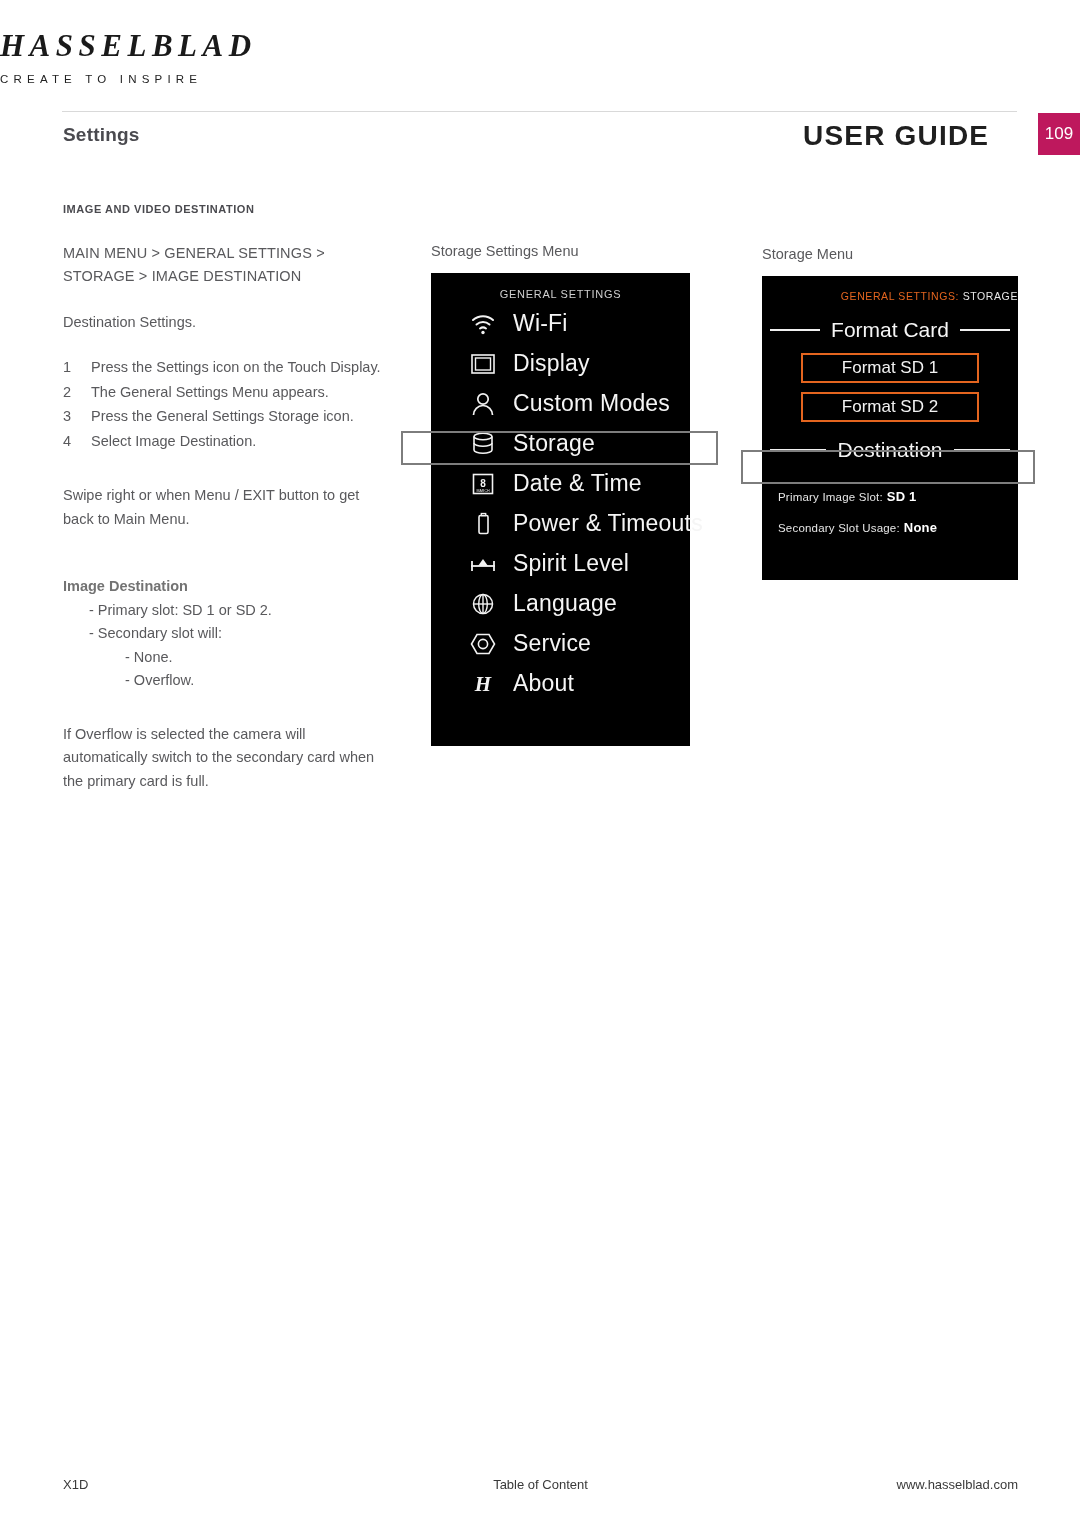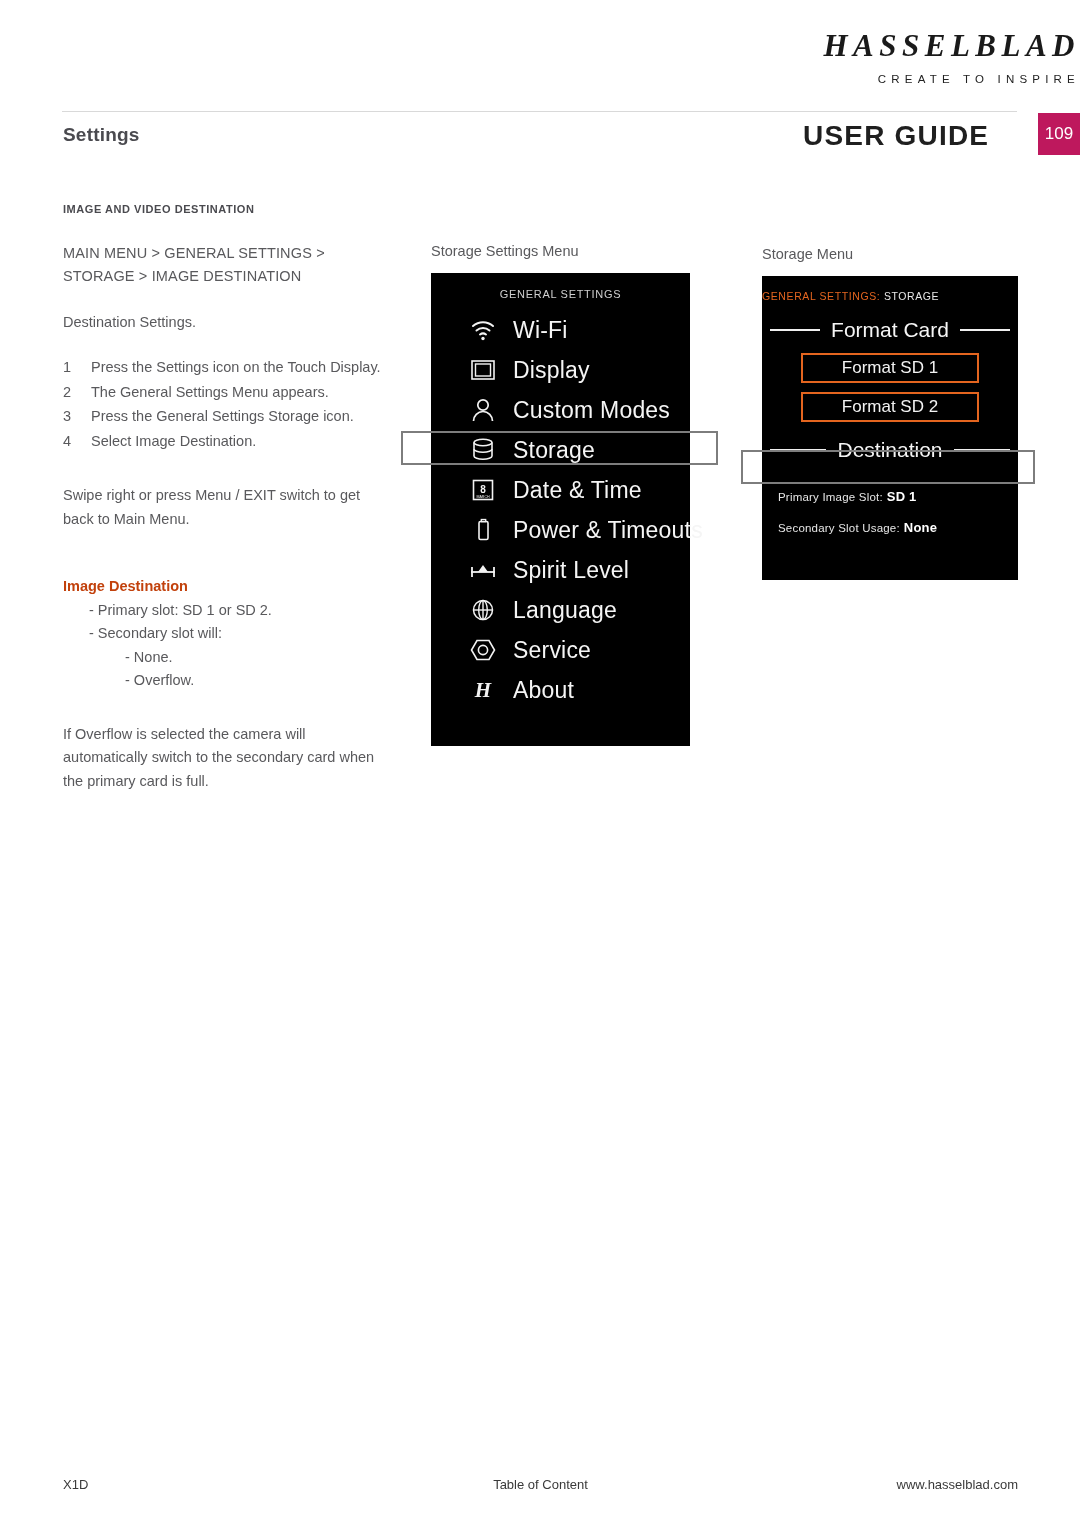--- a/index.html
+++ b/index.html
@@ -18,21 +18,21 @@
     background: #ffffff;
     overflow: hidden;
   }
 
   
   .brand {
     position: absolute;
     top: 28px;
     left: 0;
     width: 1080px;
-    text-align: right;
+    text-align: left;
   }
   .brand-name {
     font-family: "Liberation Serif", serif;
     font-style: italic;
     font-weight: bold;
     font-size: 31px;
     letter-spacing: 5.5px;
     color: #1a1a1a;
     transform: scaleY(1.05);
   }
@@ -113,21 +113,21 @@
     padding-left: 28px;
     margin-bottom: 1px;
   }
   ol.steps li .num {
     position: absolute;
     left: 0;
     top: 0;
   }
   .sub-head {
     font-weight: bold;
-    color: #c2410c;
+    color: #737373;
     font-size: 14.5px;
   }
   .dash-l1 { padding-left: 26px; }
   .dash-l2 { padding-left: 62px; }
 
   
   .caption {
     position: absolute;
     font-size: 14.5px;
     color: #59595c;
@@ -155,35 +155,36 @@
   }
 
   .screen-header {
     text-align: center;
     font-size: 11px;
     letter-spacing: 0.7px;
     color: #cfcfcf;
     padding-top: 15px;
   }
   .screen-header-st {
-    text-align: left;
+    text-align: right;
     font-size: 10.5px;
     letter-spacing: 0.6px;
     padding-top: 14px;
+    padding-left: 38px;
   }
   .hdr-orange { color: #e4651f; }
   .hdr-white { color: #e8e8e8; }
 
   
   .menu-list {
     margin-top: 10px;
   }
   .menu-row {
     display: flex;
-    align-items: center;
+    align-items: flex-start;
     height: 40px;
     padding-left: 36px;
   }
   .menu-icon {
     width: 32px;
     height: 28px;
     flex: 0 0 32px;
     display: flex;
     align-items: center;
     justify-content: center;
@@ -319,21 +320,21 @@
       <li>
         <span class="num">3</span>
         <span>Press the General Settings Storage icon.</span>
       </li>
       <li>
         <span class="num">4</span>
         <span>Select Image Destination.</span>
       </li>
     </ol>
     <div class="gap-28"></div>
-    <div>Swipe right or press Menu / EXIT switch to get back to Main Menu.</div>
+    <div>Swipe right or when Menu / EXIT button to get back to Main Menu.</div>
     <div class="gap-40"></div>
     <div class="sub-head">Image Destination</div>
     <div class="dash-l1">- Primary slot: SD 1 or SD 2.</div>
     <div class="dash-l1">- Secondary slot will:</div>
     <div class="dash-l2">- None.</div>
     <div class="dash-l2">- Overflow.</div>
     <div class="gap-28"></div>
     <div>If Overflow is selected the camera will automatically switch to the secondary card when the primary card is full.</div>
   </div>
 

